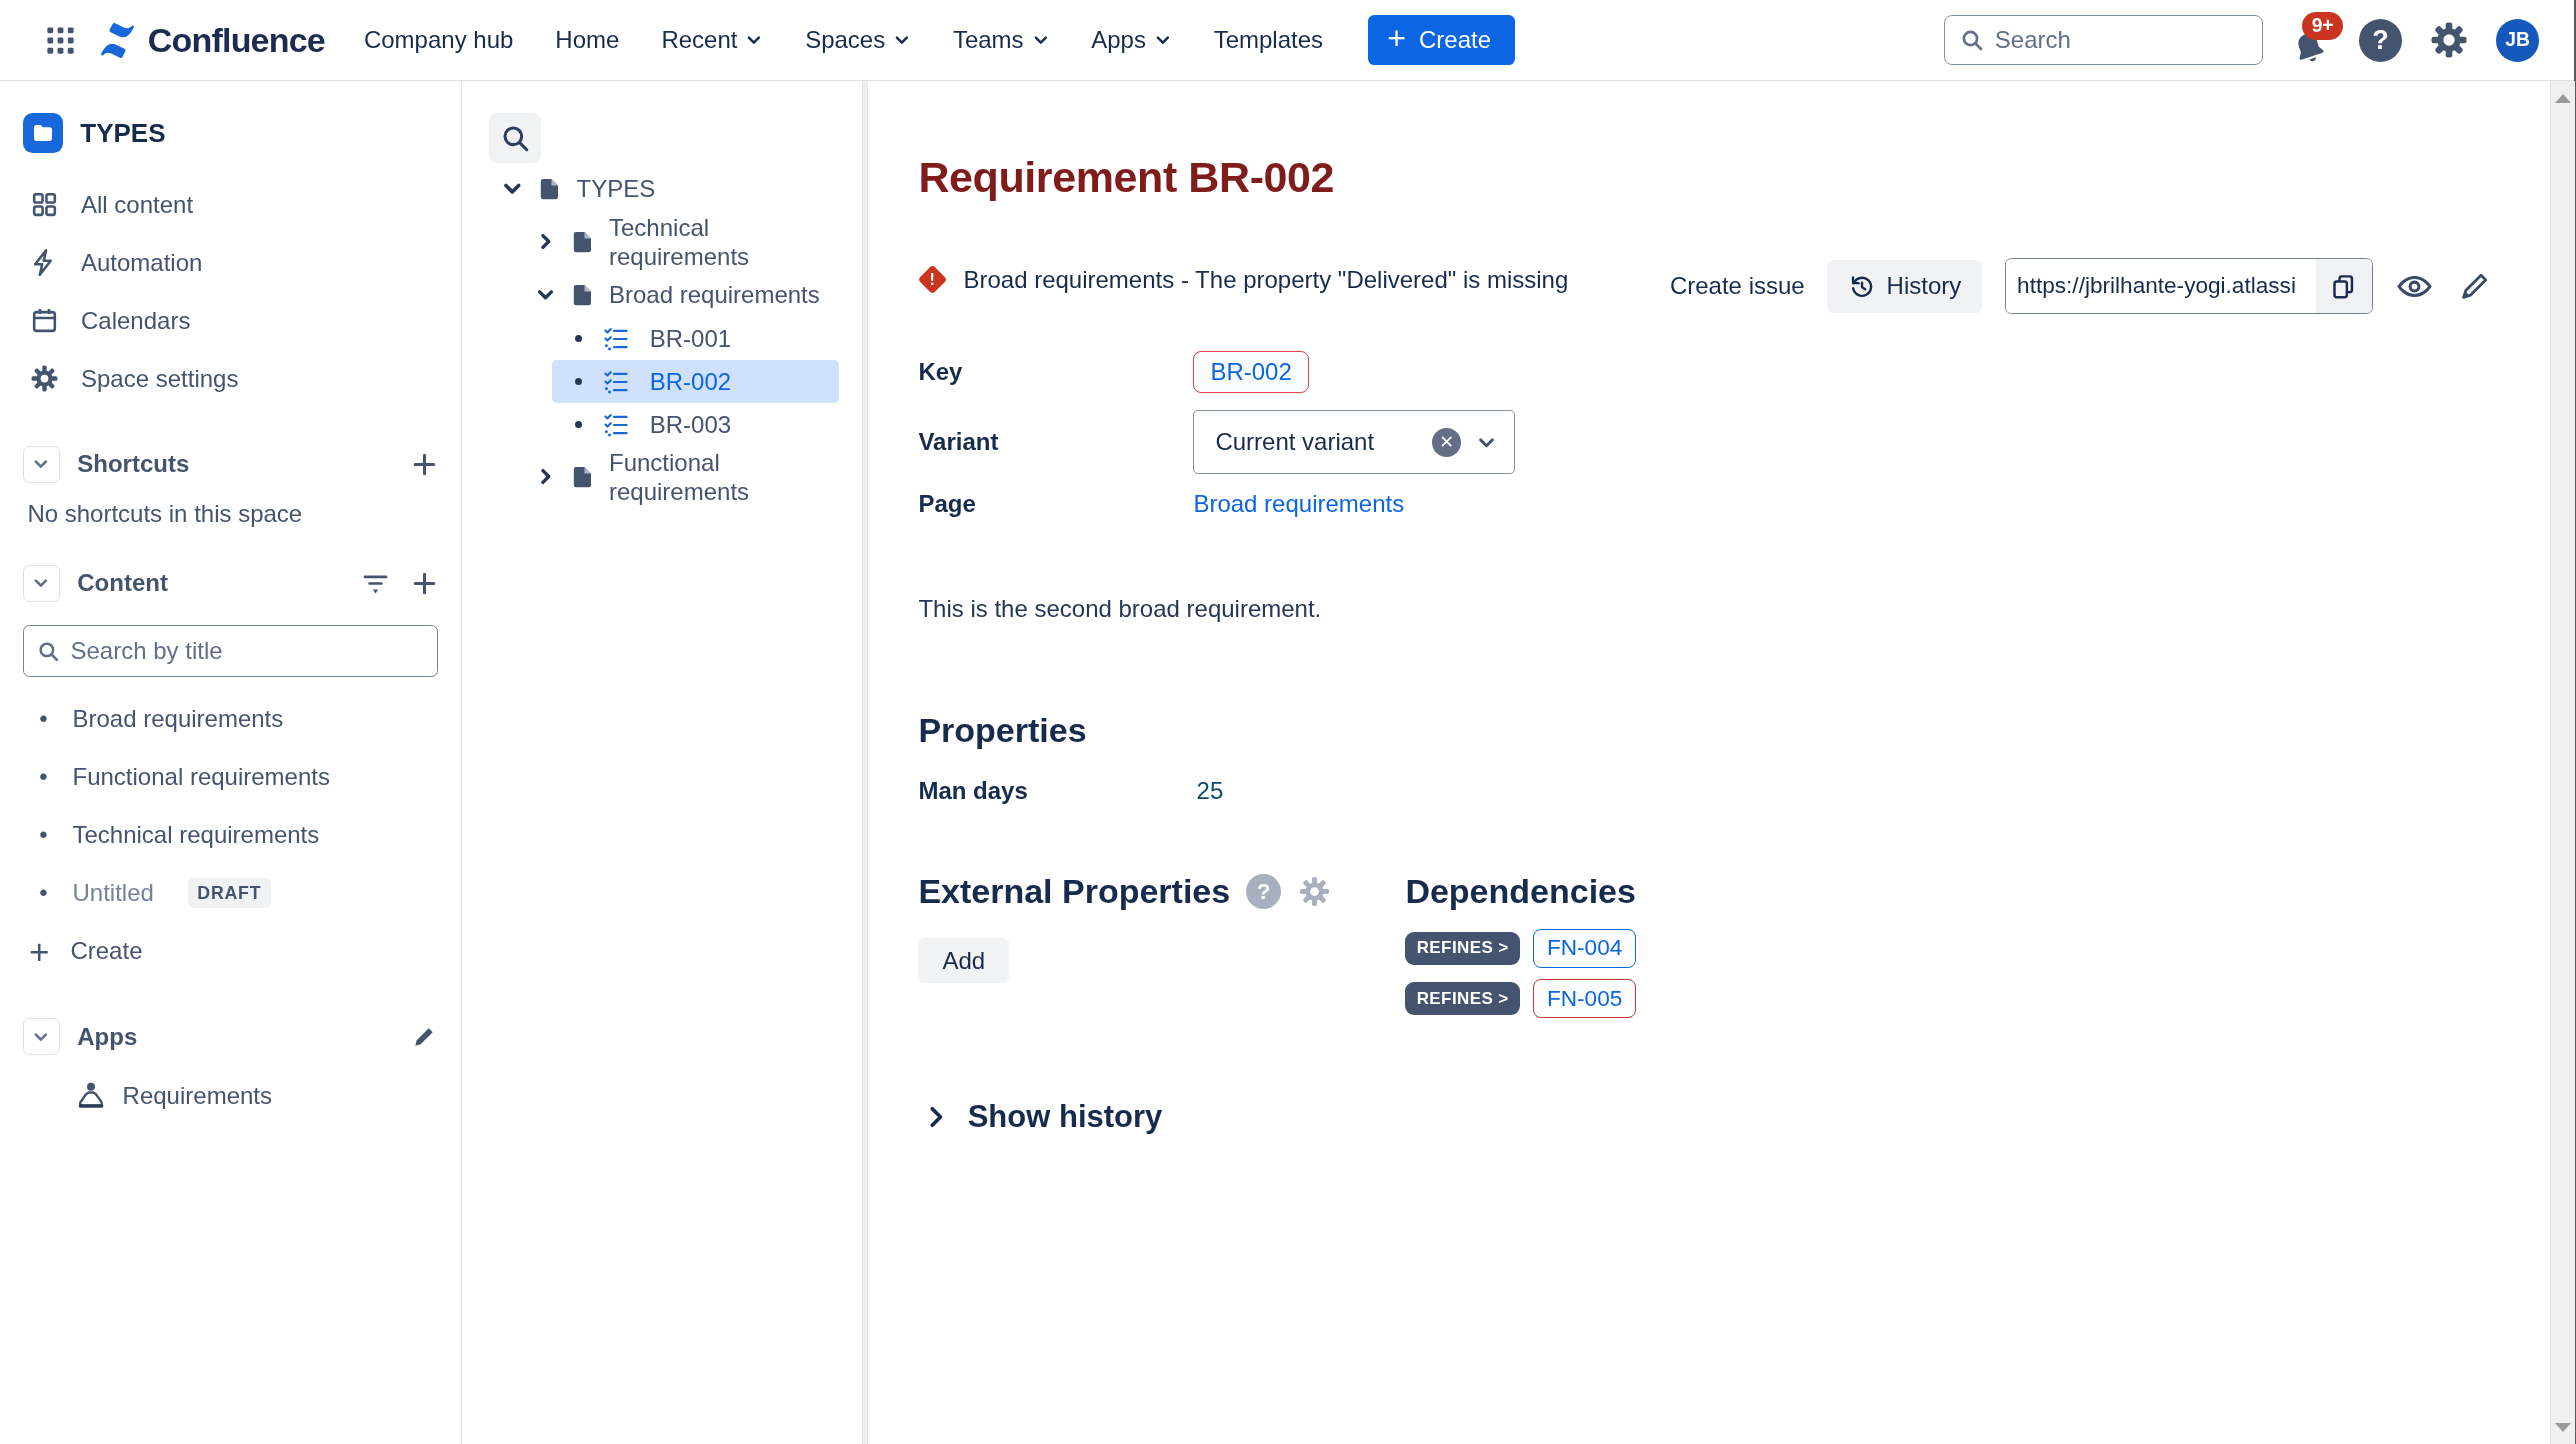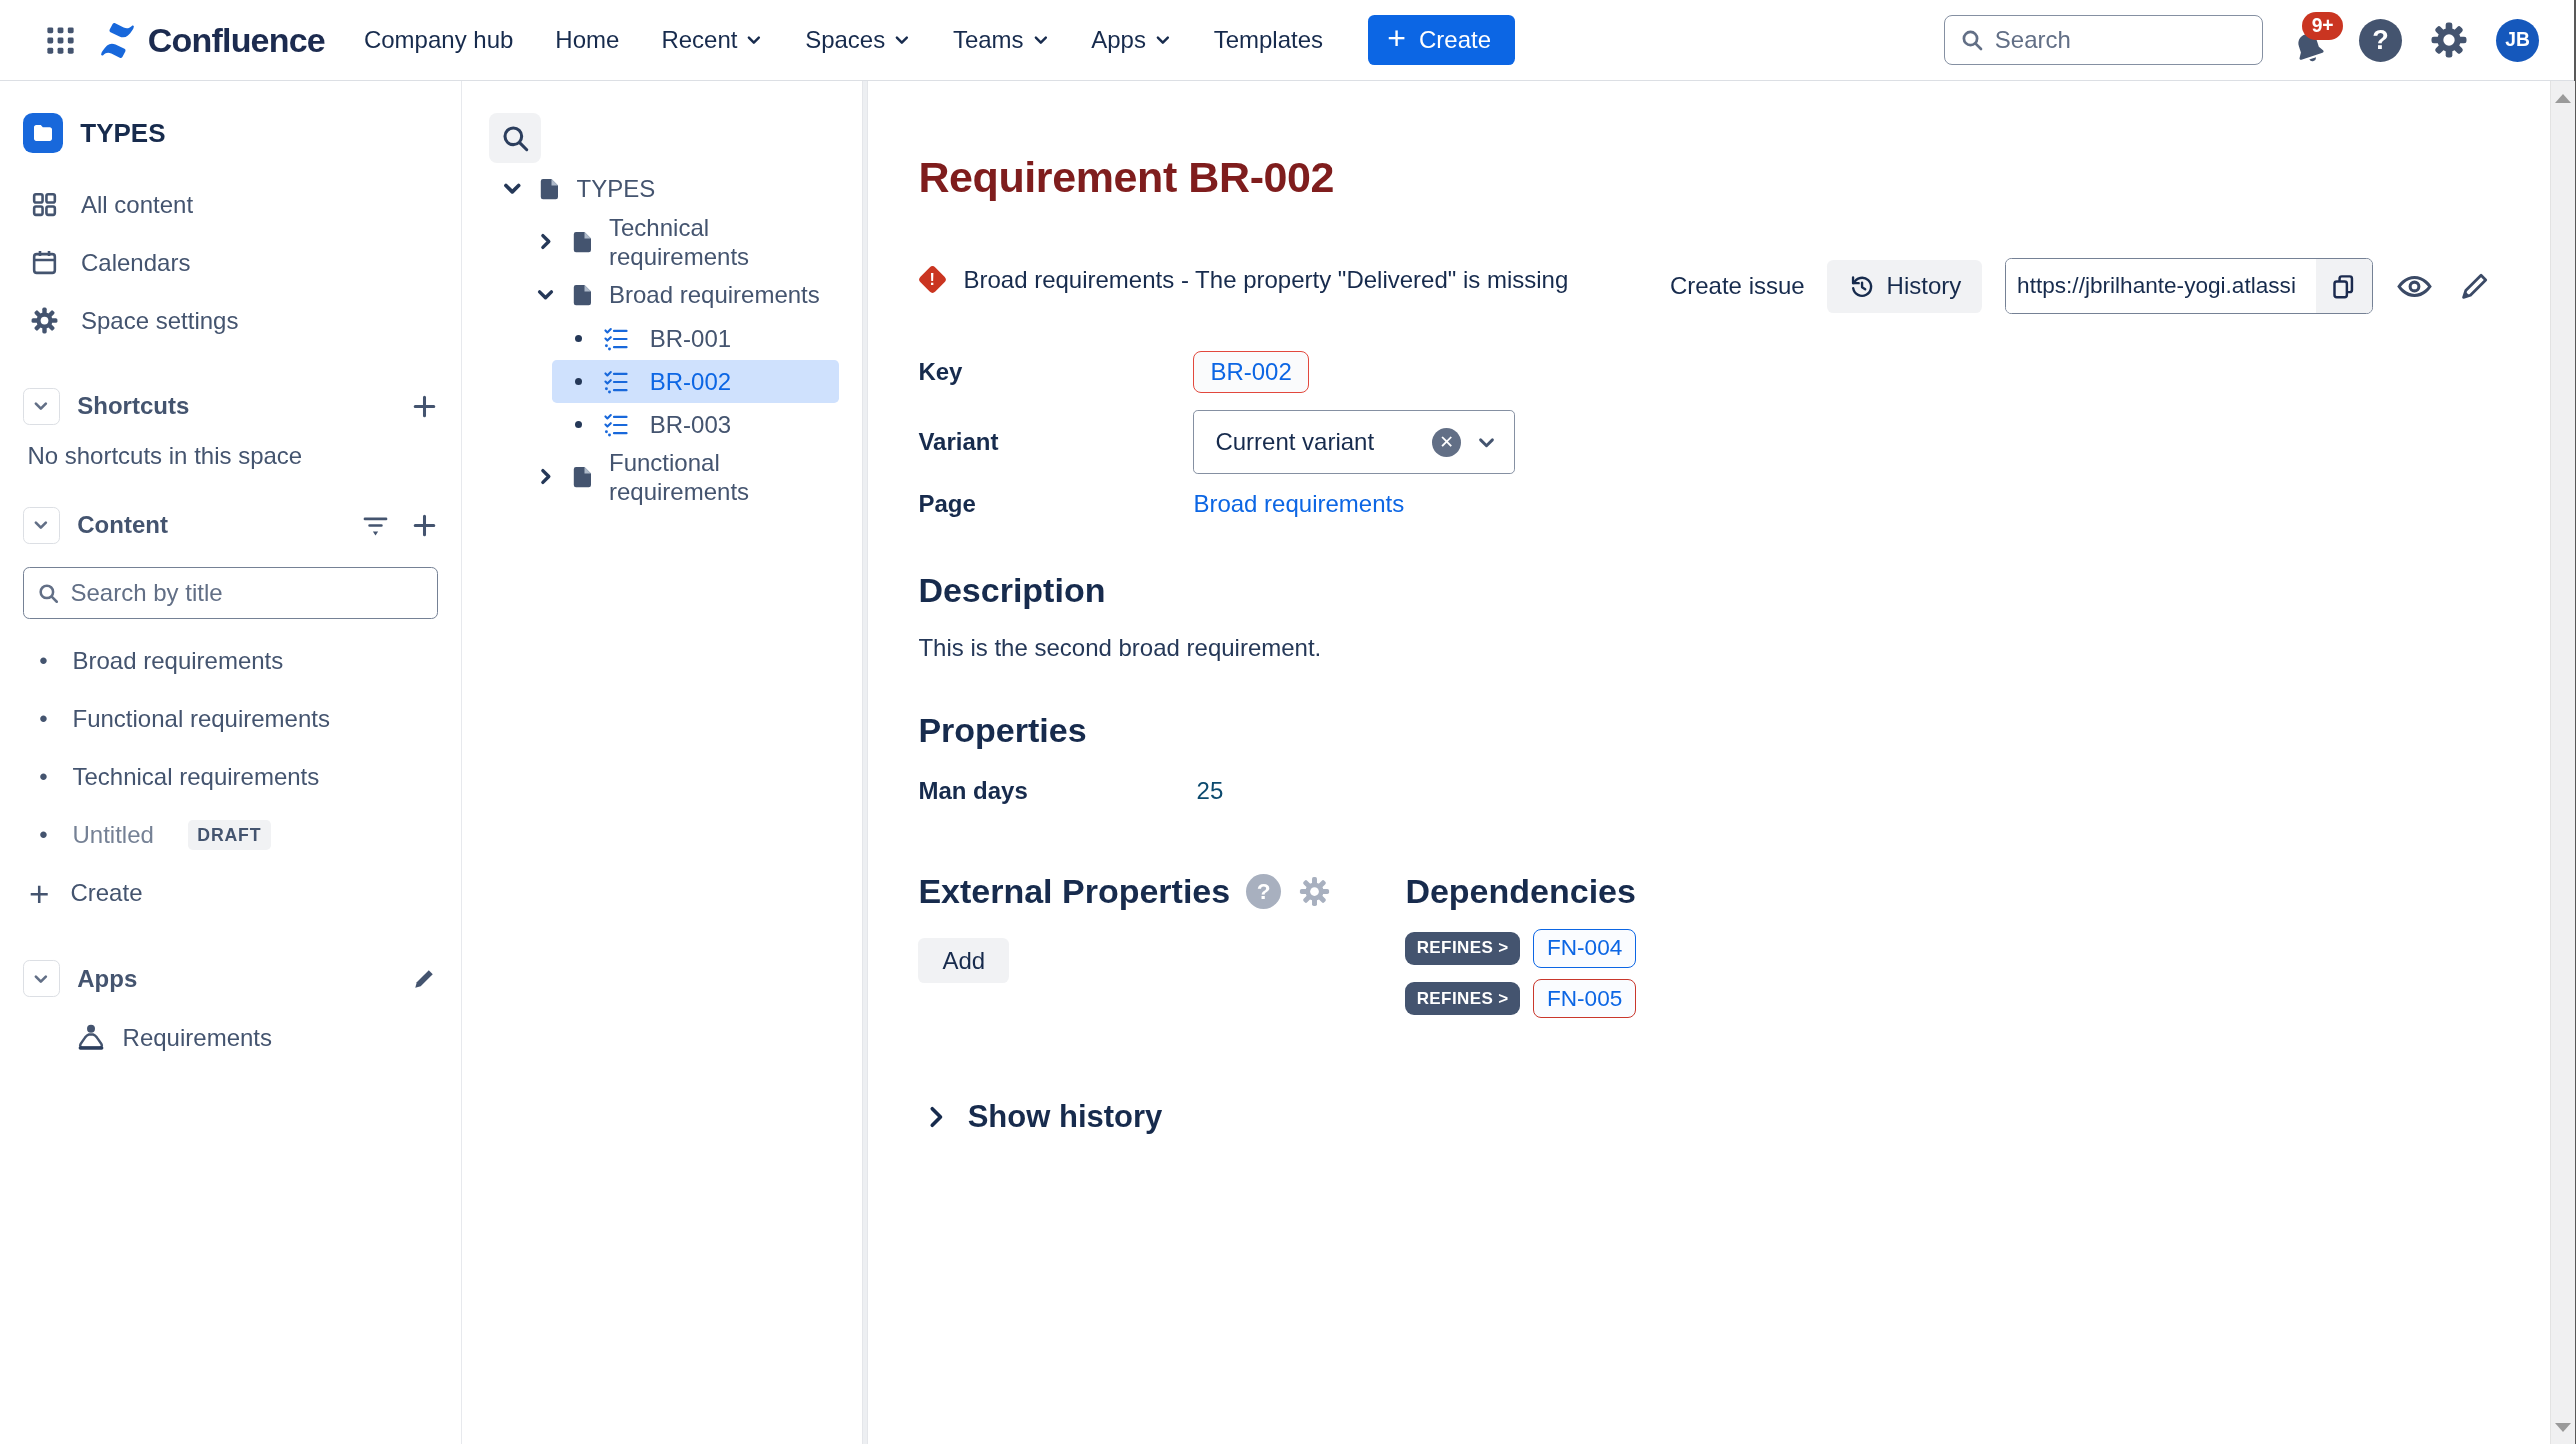--- a/index.html
+++ b/index.html
@@ -277,20 +277,28 @@
                 <rect x="4" y="4" width="6.5" height="6.5" rx="1.4"></rect>
                 <rect x="13.5" y="4" width="6.5" height="6.5" rx="1.4"></rect>
                 <rect x="4" y="13.5" width="6.5" height="6.5" rx="1.4"></rect>
                 <rect x="13.5" y="13.5" width="6.5" height="6.5" rx="1.4"></rect>
               </svg>
             </span>
           <span class="snav-label">All content</span>
         </div>
         <div class="snav-row">
           <span>
+              <svg width="31" height="31" viewBox="0 0 24 24">
+                <path d="M13.2 2.5L4.8 13.4h5.4l-1.8 8.1 8.4-10.9h-5.4z" fill="none" stroke="#44546F" stroke-width="2" stroke-linejoin="round"></path>
+              </svg>
+            </span>
+          <span class="snav-label">Automation</span>
+        </div>
+        <div class="snav-row">
+          <span>
               <svg width="31" height="31" viewBox="0 0 24 24" fill="none" stroke="#44546F" stroke-width="2">
                 <rect x="4" y="5.5" width="16" height="14.5" rx="2"></rect>
                 <path d="M4 10h16M8.5 3v4M15.5 3v4"></path>
               </svg>
             </span>
           <span class="snav-label">Calendars</span>
         </div>
         <div class="snav-row">
           <span>
               <svg width="31" height="31" viewBox="0 0 24 24">
@@ -602,21 +610,20 @@
               </span>
           </div>
         </div>
         <div class="frow frow-page">
           <span class="flabel">Page</span>
           <a class="bluelink">Broad requirements</a>
         </div>
       </div>
 
       <section class="desc-block">
-        <h2 class="h2">Description</h2>
         <p class="desc-body">This is the second broad requirement.</p>
       </section>
 
       <section class="props-block">
         <h2 class="h2">Properties</h2>
         <div class="prop-row">
           <span class="flabel">Man days</span>
           <span class="pval">25</span>
         </div>
       </section>

